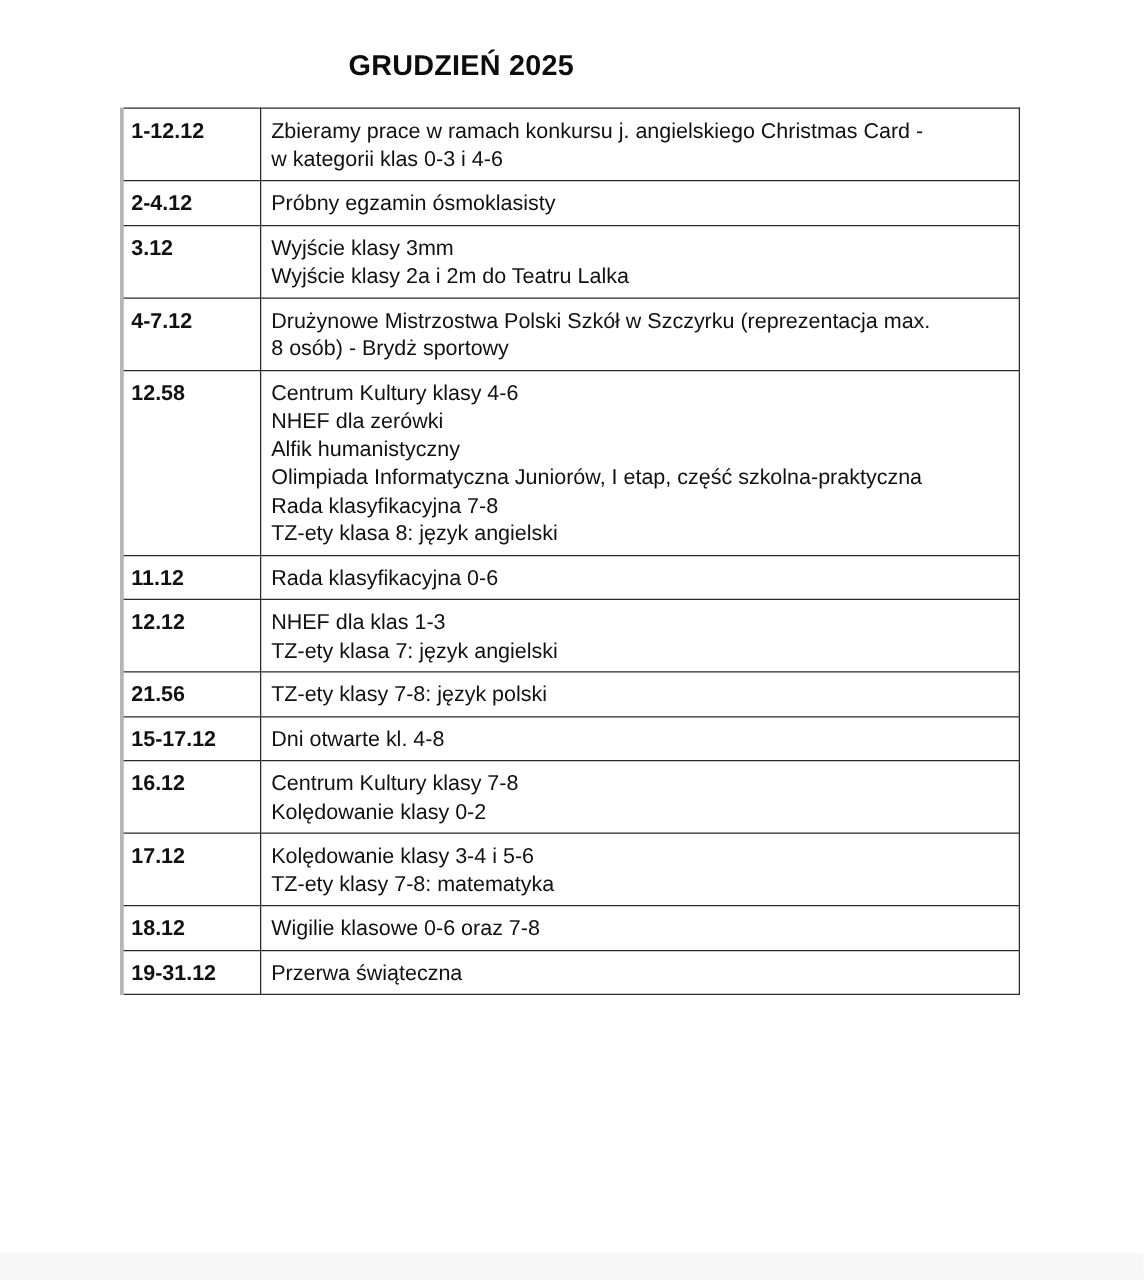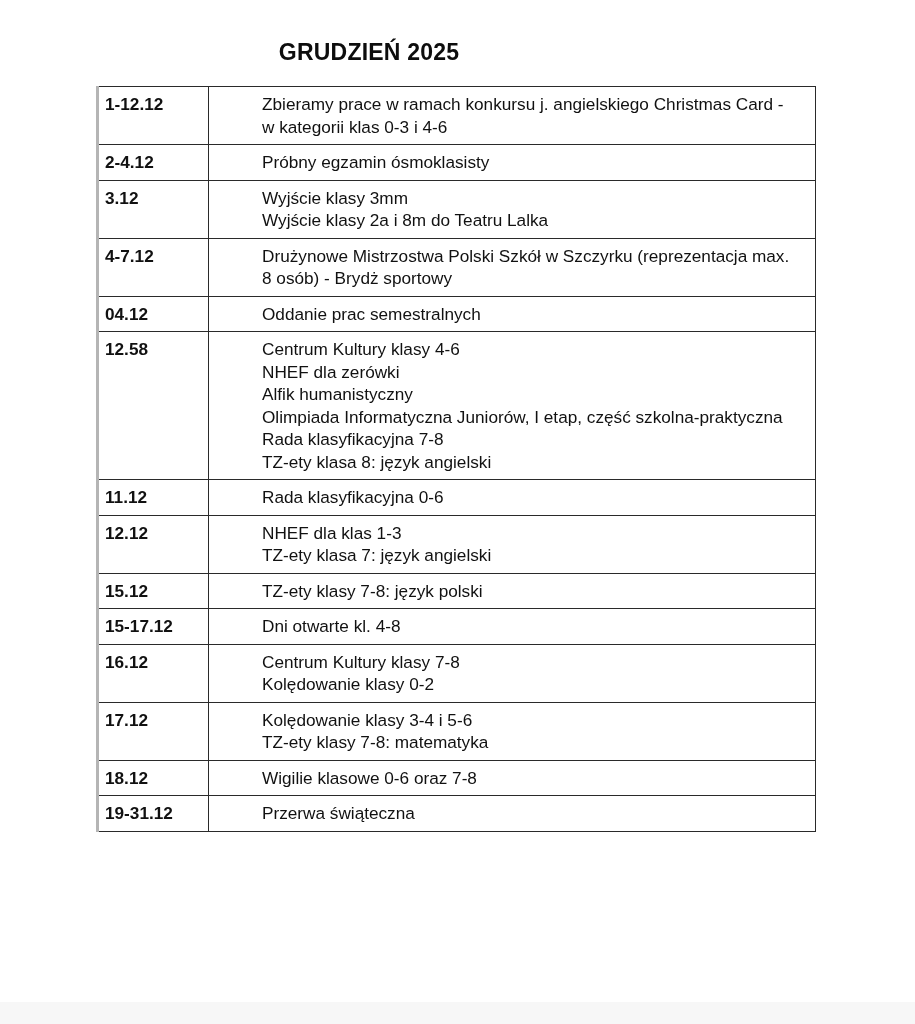--- a/index.html
+++ b/index.html
@@ -54,21 +54,20 @@
       width: 96px;
       font-weight: bold;
       padding-left: 6px;
     }
     .schedule td.events {
       padding-left: 8px;
     }
     .event-line {
       display: block;
       white-space: nowrap;
-      margin-left: 45px;
     }
   </style>
 </head>
 <body>
 
 <div class="bottom-strip"></div>
 
 <h1 class="title">GRUDZIEŃ 2025</h1>
 
 <table class="schedule">
@@ -83,34 +82,28 @@
       <tr>
         <td class="date">2-4.12</td>
         <td class="events">
           <span class="event-line">Próbny egzamin ósmoklasisty</span>
         </td>
       </tr>
       <tr>
         <td class="date">3.12</td>
         <td class="events">
           <span class="event-line">Wyjście klasy 3mm</span>
-          <span class="event-line">Wyjście klasy 2a i 8m do Teatru Lalka</span>
+          <span class="event-line">Wyjście klasy 2a i 2m do Teatru Lalka</span>
         </td>
       </tr>
       <tr>
         <td class="date">4-7.12</td>
         <td class="events">
           <span class="event-line">Drużynowe Mistrzostwa Polski Szkół w Szczyrku (reprezentacja max.</span>
           <span class="event-line">8 osób) - Brydż sportowy</span>
-        </td>
-      </tr>
-      <tr>
-        <td class="date">04.12</td>
-        <td class="events">
-          <span class="event-line">Oddanie prac semestralnych</span>
         </td>
       </tr>
       <tr>
         <td class="date">12.58</td>
         <td class="events">
           <span class="event-line">Centrum Kultury klasy 4-6</span>
           <span class="event-line">NHEF dla zerówki</span>
           <span class="event-line">Alfik humanistyczny</span>
           <span class="event-line">Olimpiada Informatyczna Juniorów, I etap, część szkolna-praktyczna</span>
           <span class="event-line">Rada klasyfikacyjna 7-8</span>
@@ -124,21 +117,21 @@
         </td>
       </tr>
       <tr>
         <td class="date">12.12</td>
         <td class="events">
           <span class="event-line">NHEF dla klas 1-3</span>
           <span class="event-line">TZ-ety klasa 7: język angielski</span>
         </td>
       </tr>
       <tr>
-        <td class="date">15.12</td>
+        <td class="date">21.56</td>
         <td class="events">
           <span class="event-line">TZ-ety klasy 7-8: język polski</span>
         </td>
       </tr>
       <tr>
         <td class="date">15-17.12</td>
         <td class="events">
           <span class="event-line">Dni otwarte kl. 4-8</span>
         </td>
       </tr>

